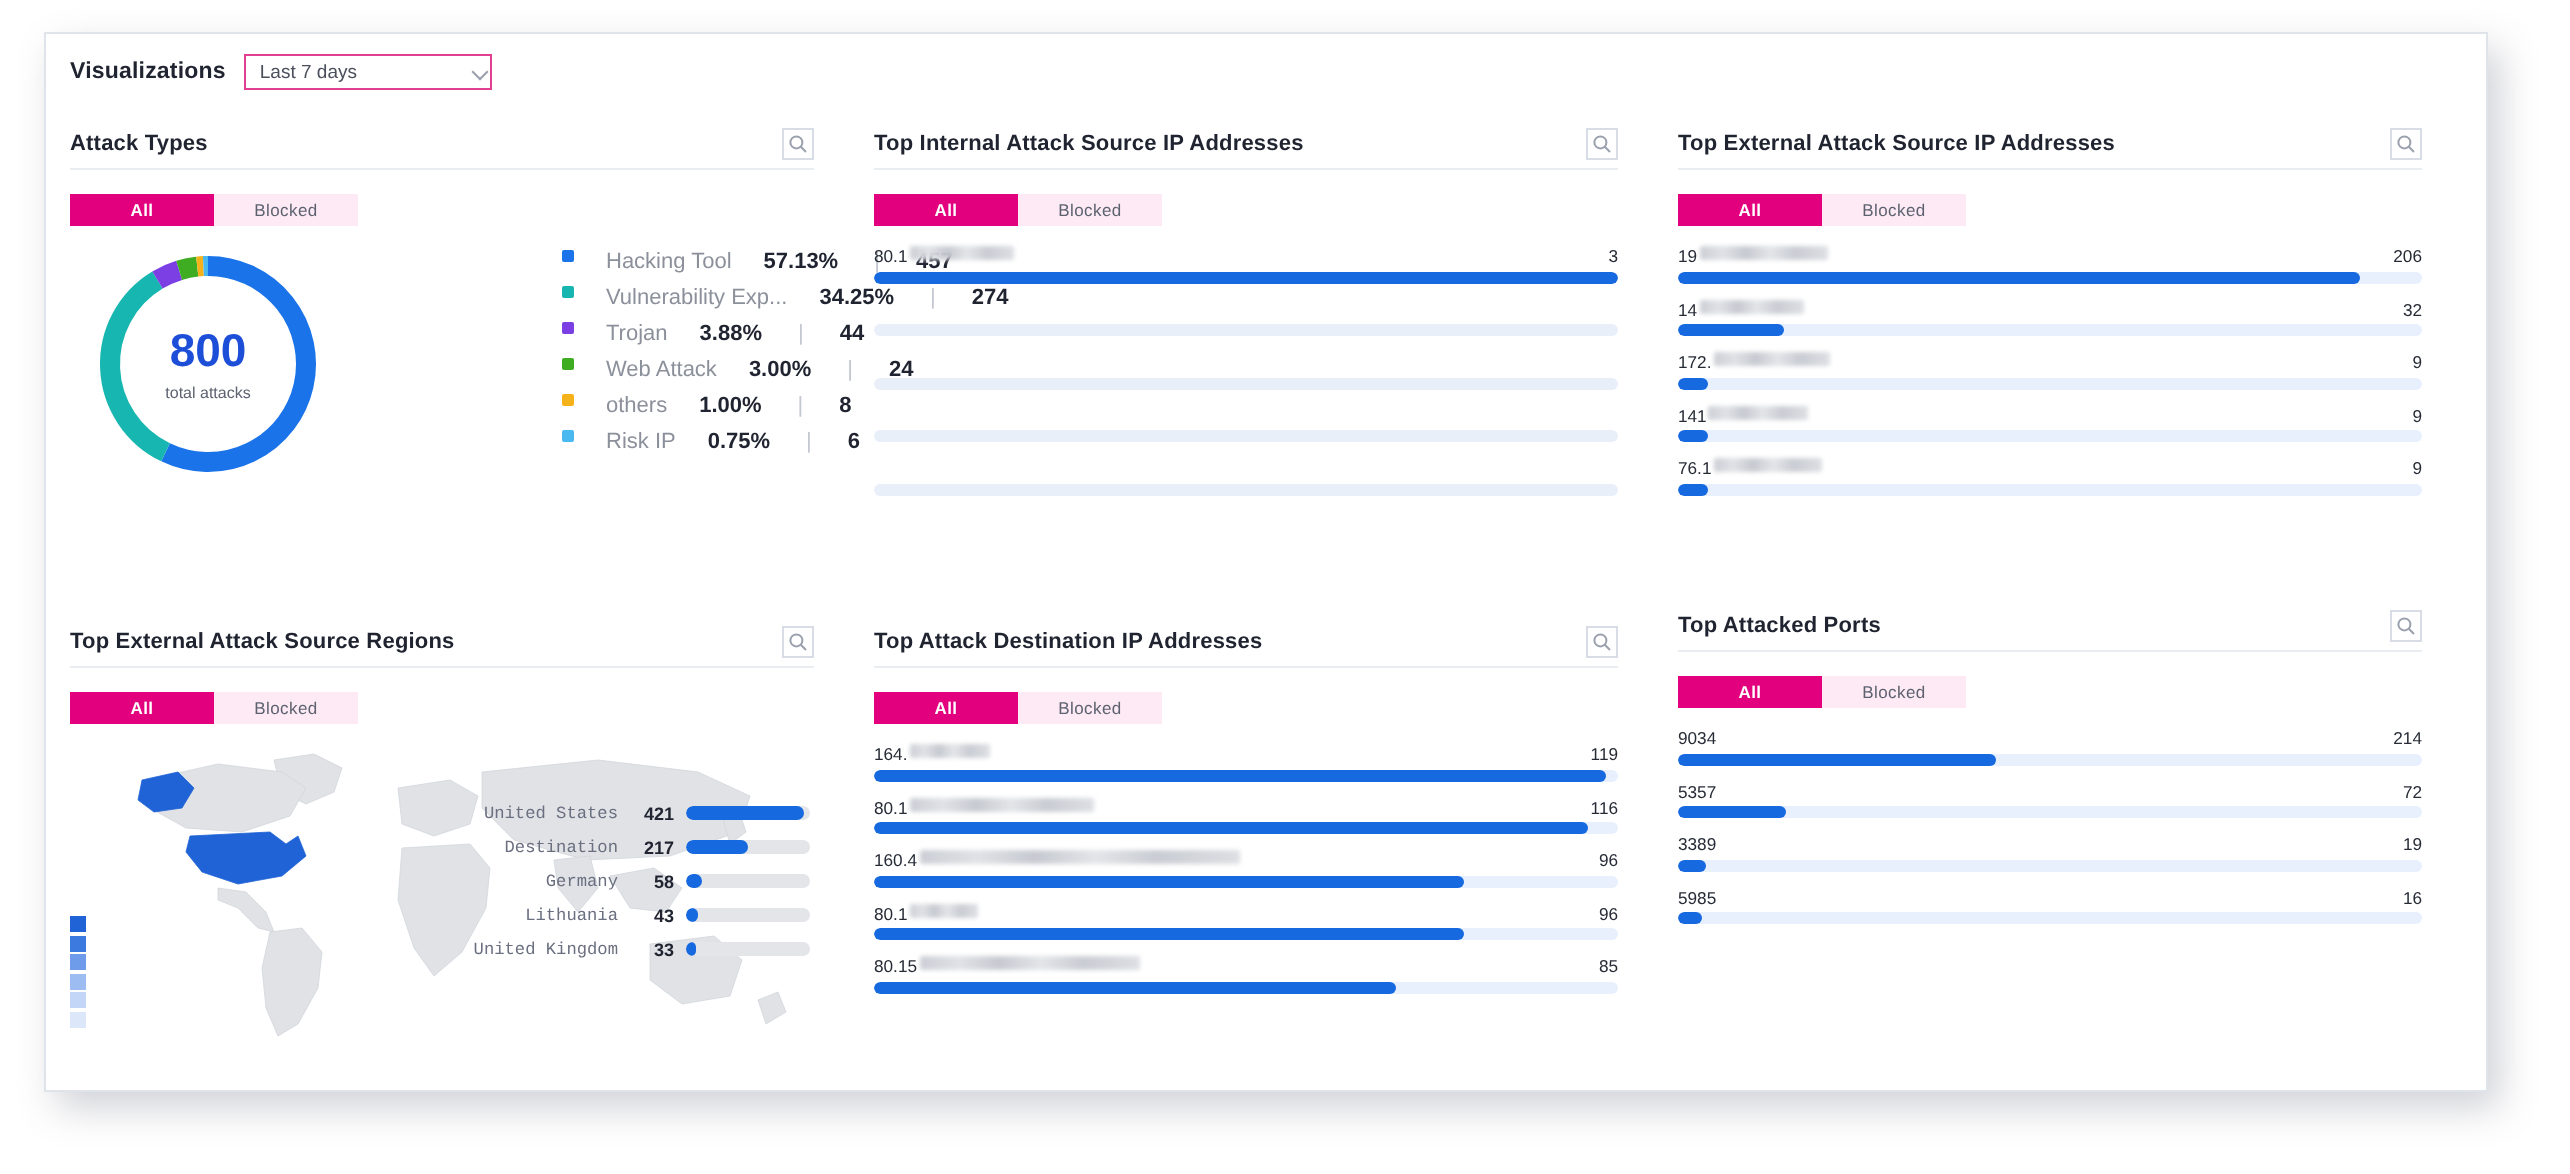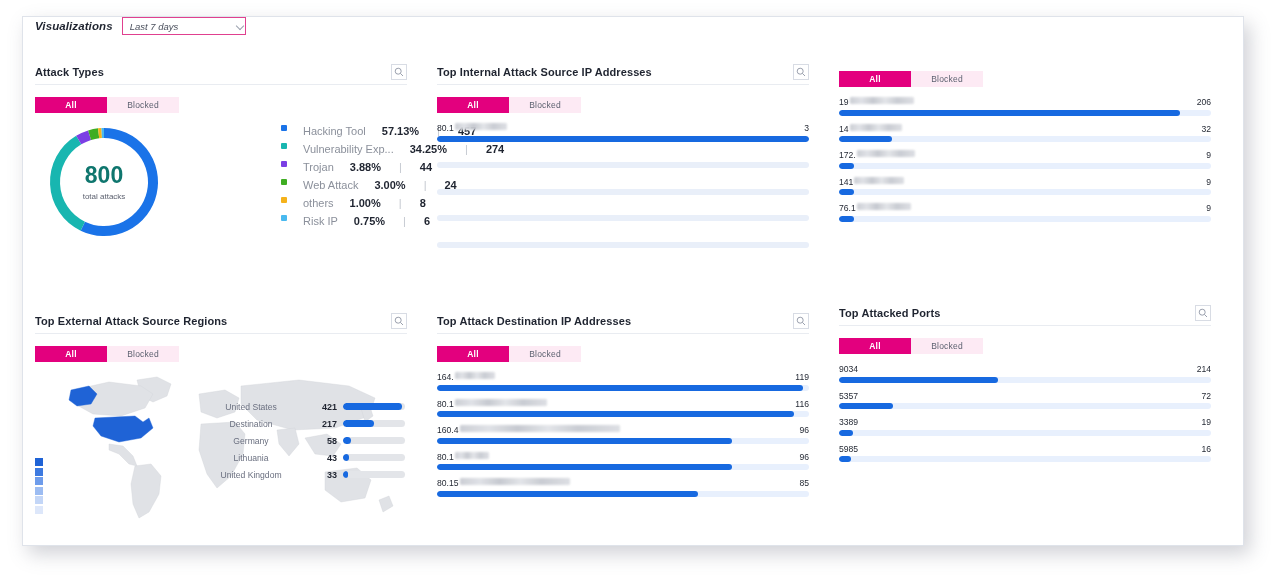--- a/index.html
+++ b/index.html
@@ -15,22 +15,22 @@
     position: absolute;
     left: 22px; top: 16px;
     width: 1222px; height: 530px;
     background: #ffffff;
     border: 1px solid #dfe3ea;
     box-shadow: 6px 8px 18px rgba(90,95,110,0.28);
   }
 
   
   .toolbar {
-    position: absolute; left: 12px; top: 0;
-    display: flex; align-items: center; gap: 9px; font-style: italic;
+    position: absolute; left: 12px; top: 10px;
+    display: flex; align-items: center; gap: 9px;
   }
   .toolbar-label {
     font-size: 11.5px; font-weight: bold; color: #1f2430; letter-spacing: .1px;
   }
   .range-select {
     width: 124px; height: 18px;
     border: 1.3px solid #e0408f;
     background: #fff;
     display: flex; align-items: center; justify-content: space-between;
     padding: 0 0 0 7px;
@@ -98,21 +98,21 @@
   }
 
   
   .donut-wrap { position: relative; margin-top: 6px; display: flex; }
   .donut { position: relative; width: 118px; height: 118px; margin-left: 10px; margin-top: 4px; }
   .donut svg { display: block; }
   .donut-center {
     position: absolute; inset: 0;
     display: flex; flex-direction: column; align-items: center; justify-content: center;
   }
-  .donut-total { font-size: 23px; font-weight: bold; color: #0f766e; line-height: 1; }
+  .donut-total { font-size: 23px; font-weight: bold; color: #1d4ed8; line-height: 1; }
   .donut-sub { font-size: 8px; color: #5d6270; margin-top: 5px; }
 
   .legend { margin-left: 118px; margin-top: 6px; }
   .legend-row {
     display: flex; align-items: flex-start; gap: 16px;
     height: 18px; font-size: 11px; white-space: nowrap;
   }
   .swatch { width: 6px; height: 6px; border-radius: 1px; flex: none; }
   .lg-name { color: #8b909b; }
   .lg-pct  { color: #1f2430; font-weight: bold; }
@@ -127,22 +127,23 @@
     display: flex; flex-direction: column; gap: 1.5px;
   }
   .scale i { display: block; width: 8px; height: 8px; }
   .region-list {
     position: absolute; right: 2px; top: 28px; width: 212px;
   }
   .region-row {
     display: flex; align-items: center; height: 17px; gap: 6px;
   }
   .region-name {
-    flex: 1; text-align: center; font-size: 8.6px; color: #6b7policies;
+    flex: 1; text-align: right; font-size: 8.6px; color: #6b7policies;
     color: #6b7080;
+    font-family: Liberation Mono, monospace;
   }
   .region-val {
     width: 22px; text-align: right; font-size: 9px; font-weight: bold; color: #1f2430;
   }
   .region-track {
     width: 62px; height: 7px; border-radius: 3.5px; background: #e3e5e9; overflow: hidden;
   }
   .region-fill { height: 7px; border-radius: 3.5px; background: #1769e0; }
 </style>
 </head>
@@ -277,20 +278,29 @@
             <div class="track blank"></div>
           </div>
           <div class="bar-row empty">
             <div style="height:10px;margin-bottom:2.5px"></div>
             <div class="track blank"></div>
           </div>
         </div>
     </div>
 
     <div class="panel" style="left:816px; top:42px; width:372px;">
+      <div class="panel-head">
+        <span class="panel-title">Top External Attack Source IP Addresses</span>
+        <span class="icon-btn">
+          <svg width="10" height="10" viewBox="0 0 10 10">
+              <circle cx="4.2" cy="4.2" r="3" fill="none" stroke="#9aa0ad" stroke-width="1"></circle>
+              <line x1="6.4" y1="6.4" x2="9" y2="9" stroke="#9aa0ad" stroke-width="1"></line>
+            </svg>
+        </span>
+      </div>
       <div class="seg">
         <div class="seg-btn active">All</div>
         <div class="seg-btn idle">Blocked</div>
       </div>
       <div class="bars" id="bars-external">
           <div class="bar-row">
             <div class="bar-meta">
               <span class="bar-label">
                 <span>19</span>
                 <span class="redact" style="width:64px"></span>

